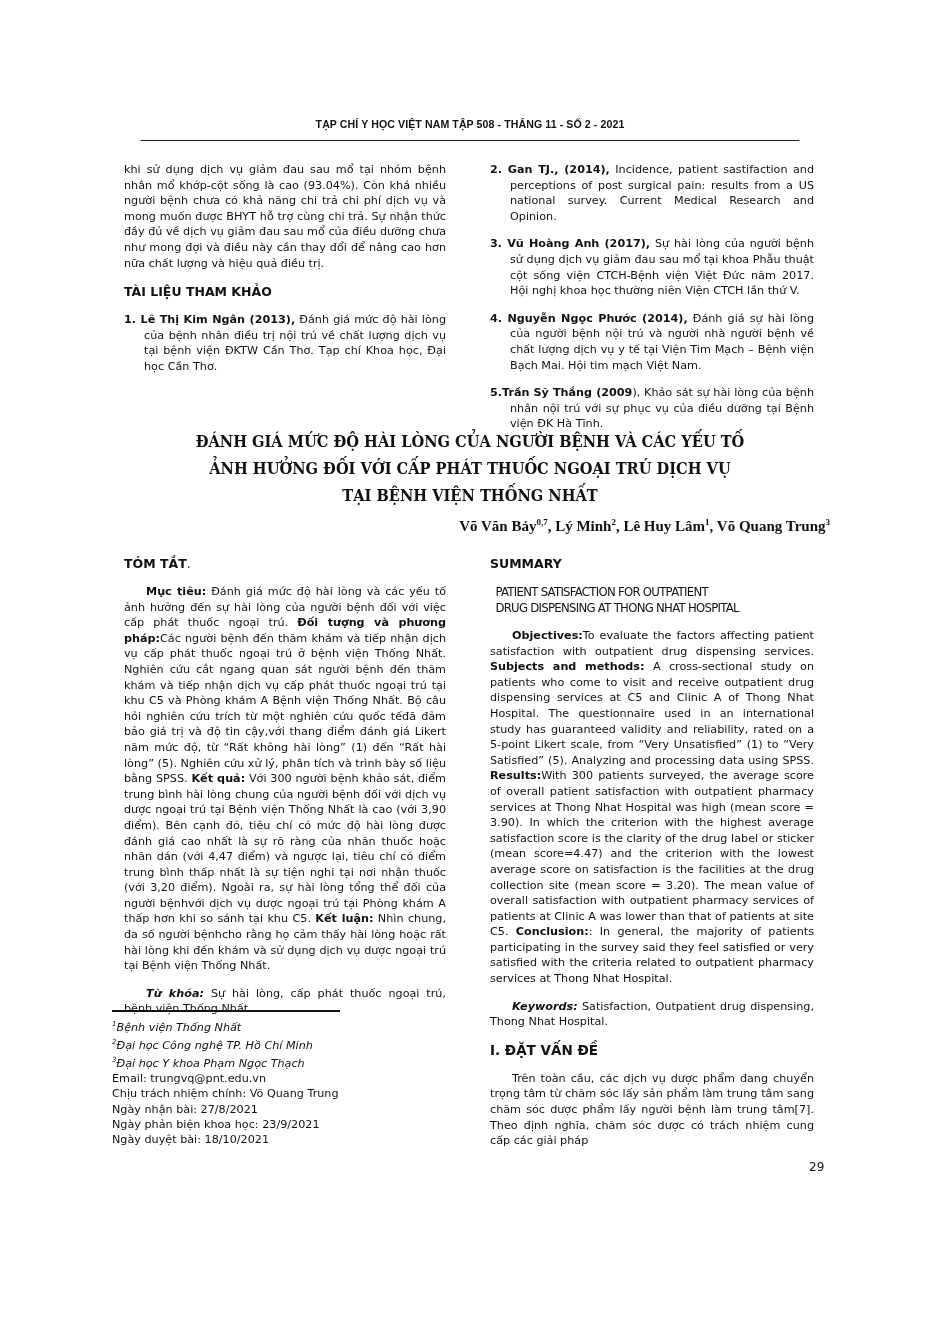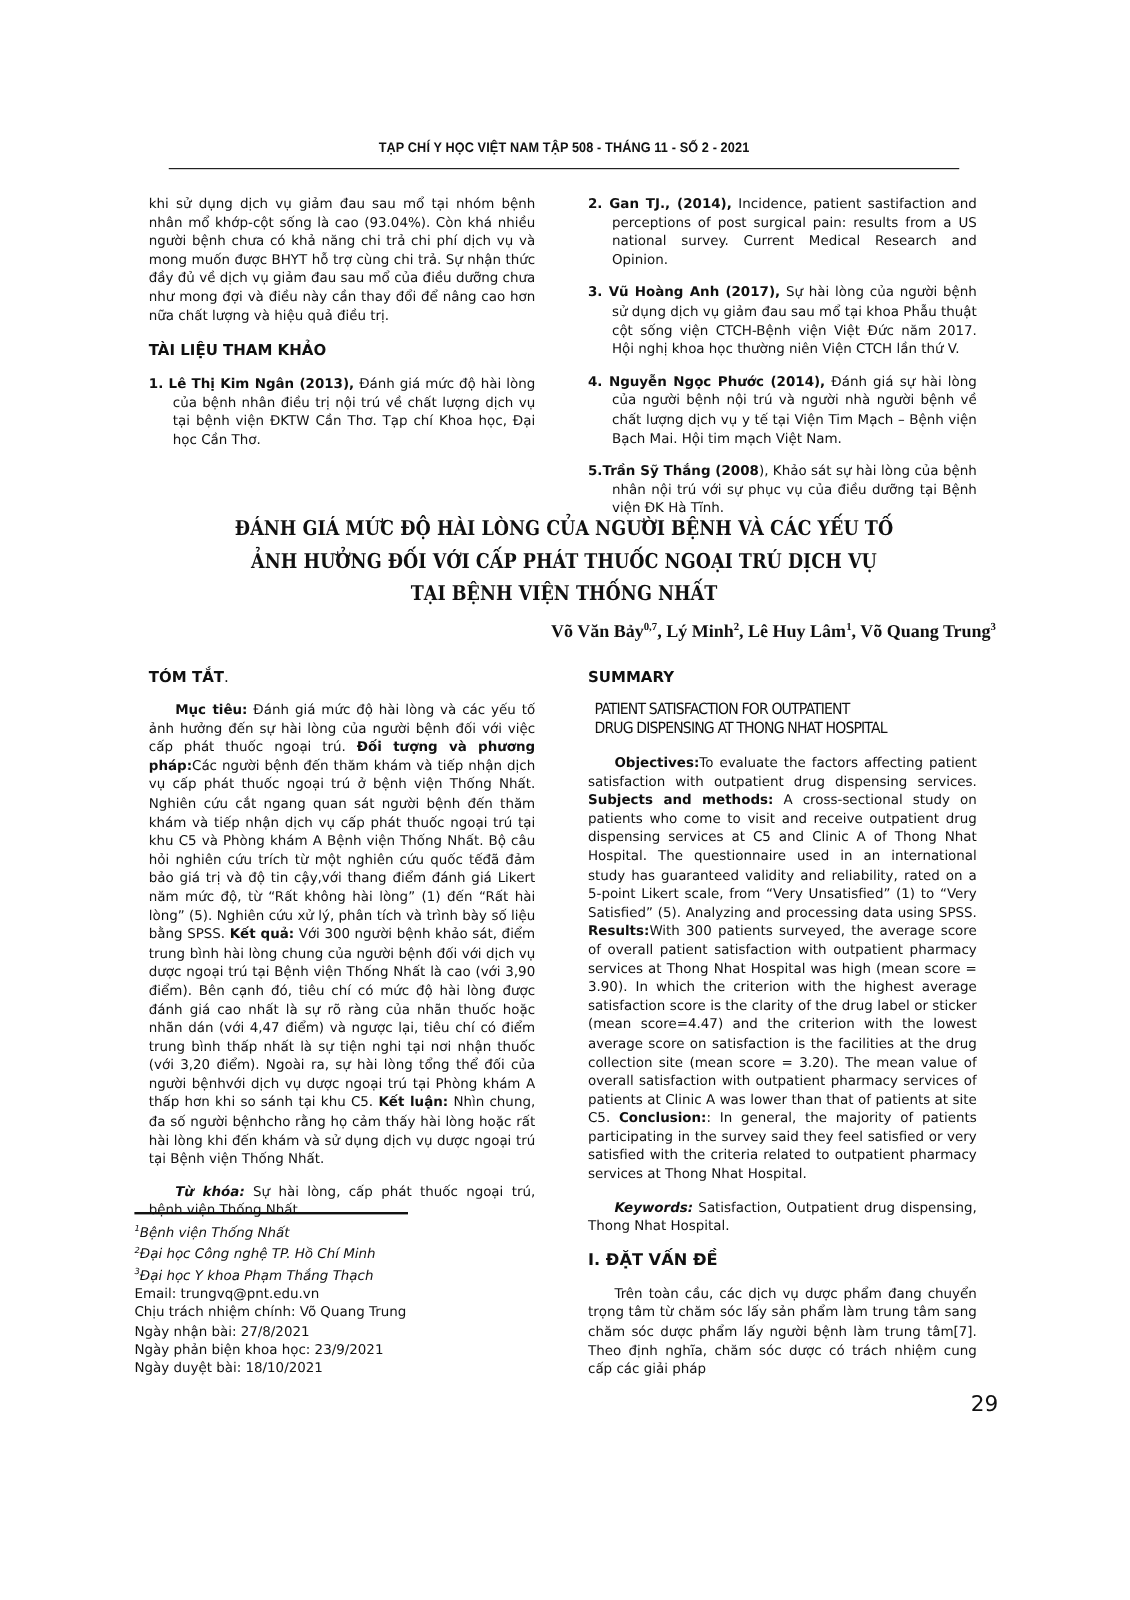--- a/index.html
+++ b/index.html
@@ -30,21 +30,21 @@
     font-family: "Liberation Serif", serif; font-weight: bold; font-size: 15px; line-height: 20px;
   }
   .authors sup { font-size: 9px; }
   .en-subtitle { font-family: "DejaVu Sans", sans-serif; font-size: 13px; line-height: 16px; text-align: left; margin: 3px 0 2px; }
   .en-subtitle .sq { display: block; transform: scaleX(0.9); transform-origin: center; letter-spacing: -0.8px; }
   .footnote-rule { position: absolute; left: 112px; top: 1010px; width: 228px; height: 1.5px; background: #111; }
   .footnotes { position: absolute; left: 112px; top: 1017px; width: 346px; font-family: "DejaVu Sans", sans-serif; font-size: 11.2px; line-height: 15.3px; }
   .footnotes p { margin: 0; }
   .footnotes .it { font-style: italic; }
   .footnotes sup { font-size: 7px; }
-  .pagenum { position: absolute; left: 809px; top: 1160px; font-family: "DejaVu Sans", sans-serif; font-size: 18px; }
+  .pagenum { position: absolute; left: 809px; top: 1160px; font-family: "DejaVu Sans", sans-serif; font-size: 12px; }
   .bi { font-weight: bold; font-style: italic; }
 </style>
 </head>
 <body>
 
 <div class="page">
 
   <div class="header">
     <span>TẠP CHÍ Y HỌC VIỆT NAM TẬP 508 - THÁNG 11 - SỐ 2 - 2021</span>
   </div>
@@ -52,21 +52,21 @@
   <div class="col left" style="top:150px;">
     <p>khi sử dụng dịch vụ giảm đau sau mổ tại nhóm bệnh nhân mổ khớp-cột sống là cao (93.04%). Còn khá nhiều người bệnh chưa có khả năng chi trả chi phí dịch vụ và mong muốn được BHYT hỗ trợ cùng chi trả. Sự nhận thức đầy đủ về dịch vụ giảm đau sau mổ của điều dưỡng chưa như mong đợi và điều này cần thay đổi để nâng cao hơn nữa chất lượng và hiệu quả điều trị.</p>
     <p class="sec-title" style="margin-top:6px;">TÀI LIỆU THAM KHẢO</p>
     <p class="ref"><b>1. </b><b>Lê Thị Kim Ngân (2013),</b><span> Đánh giá mức độ hài lòng của bệnh nhân điều trị nội trú về chất lượng dịch vụ tại bệnh viện ĐKTW Cần Thơ. Tạp chí Khoa học, Đại học Cần Thơ.</span></p>
   </div>
 
   <div class="col right" style="top:150px;">
     <p class="ref"><b>2. </b><b>Gan TJ., (2014),</b><span> Incidence, patient sastifaction and perceptions of post surgical pain: results from a US national survey. Current Medical Research and Opinion.</span></p>
     <p class="ref"><b>3. </b><b>Vũ Hoàng Anh (2017),</b><span> Sự hài lòng của người bệnh sử dụng dịch vụ giảm đau sau mổ tại khoa Phẫu thuật cột sống viện CTCH-Bệnh viện Việt Đức năm 2017. Hội nghị khoa học thường niên Viện CTCH lần thứ V.</span></p>
     <p class="ref"><b>4. </b><b>Nguyễn Ngọc Phước (2014),</b><span> Đánh giá sự hài lòng của người bệnh nội trú và người nhà người bệnh về chất lượng dịch vụ y tế tại Viện Tim Mạch – Bệnh viện Bạch Mai. Hội tim mạch Việt Nam.</span></p>
-    <p class="ref"><b>5.</b><b>Trần Sỹ Thắng (2008</b><span>), Khảo sát sự hài lòng của bệnh nhân nội trú với sự phục vụ của điều dưỡng tại Bệnh viện ĐK Hà Tĩnh.</span></p>
+    <p class="ref"><b>5.</b><b>Trần Sỹ Thắng (2009</b><span>), Khảo sát sự hài lòng của bệnh nhân nội trú với sự phục vụ của điều dưỡng tại Bệnh viện ĐK Hà Tĩnh.</span></p>
   </div>
 
   <div class="title-block">
     <div>ĐÁNH GIÁ MỨC ĐỘ HÀI LÒNG CỦA NGƯỜI BỆNH VÀ CÁC YẾU TỐ</div>
     <div>ẢNH HƯỞNG ĐỐI VỚI CẤP PHÁT THUỐC NGOẠI TRÚ DỊCH VỤ</div>
     <div>TẠI BỆNH VIỆN THỐNG NHẤT</div>
   </div>
 
   <div class="authors">
     <span>Võ Văn Bảy</span><sup>0,7</sup>,
@@ -90,21 +90,21 @@
     <p class="indent"><b>Objectives:</b><span>To evaluate the factors affecting patient satisfaction with outpatient drug dispensing services. </span><b>Subjects and methods:</b><span> A cross-sectional study on patients who come to visit and receive outpatient drug dispensing services at C5 and Clinic A of Thong Nhat Hospital. The questionnaire used in an international study has guaranteed validity and reliability, rated on a 5-point Likert scale, from “Very Unsatisfied” (1) to “Very Satisfied” (5). Analyzing and processing data using SPSS. </span><b>Results:</b><span>With 300 patients surveyed, the average score of overall patient satisfaction with outpatient pharmacy services at Thong Nhat Hospital was high (mean score = 3.90). In which the criterion with the highest average satisfaction score is the clarity of the drug label or sticker (mean score=4.47) and the criterion with the lowest average score on satisfaction is the facilities at the drug collection site (mean score = 3.20). The mean value of overall satisfaction with outpatient pharmacy services of patients at Clinic A was lower than that of patients at site C5. </span><b>Conclusion:</b><span>: In general, the majority of patients participating in the survey said they feel satisfied or very satisfied with the criteria related to outpatient pharmacy services at Thong Nhat Hospital.</span></p>
     <p class="indent"><span class="bi">Keywords:</span><span> Satisfaction, Outpatient drug dispensing, Thong Nhat Hospital.</span></p>
     <p class="sec-title" style="margin-top:8px; font-size:13.5px;">I. ĐẶT VẤN ĐỀ</p>
     <p class="indent">Trên toàn cầu, các dịch vụ dược phẩm đang chuyển trọng tâm từ chăm sóc lấy sản phẩm làm trung tâm sang chăm sóc dược phẩm lấy người bệnh làm trung tâm[7]. Theo định nghĩa, chăm sóc dược có trách nhiệm cung cấp các giải pháp</p>
   </div>
 
   <div class="footnote-rule"></div>
   <div class="footnotes">
     <p class="it"><sup>1</sup><span>Bệnh viện Thống Nhất</span></p>
     <p class="it"><sup>2</sup><span>Đại học Công nghệ TP. Hồ Chí Minh</span></p>
-    <p class="it"><sup>3</sup><span>Đại học Y khoa Phạm Thắng Thạch</span></p>
+    <p class="it"><sup>3</sup><span>Đại học Y khoa Phạm Ngọc Thạch</span></p>
     <p>Email: trungvq@pnt.edu.vn</p>
     <p>Chịu trách nhiệm chính: Võ Quang Trung</p>
     <p>Ngày nhận bài: 27/8/2021</p>
     <p>Ngày phản biện khoa học: 23/9/2021</p>
     <p>Ngày duyệt bài: 18/10/2021</p>
   </div>
 
   <div class="pagenum">29</div>
 </div>
 

